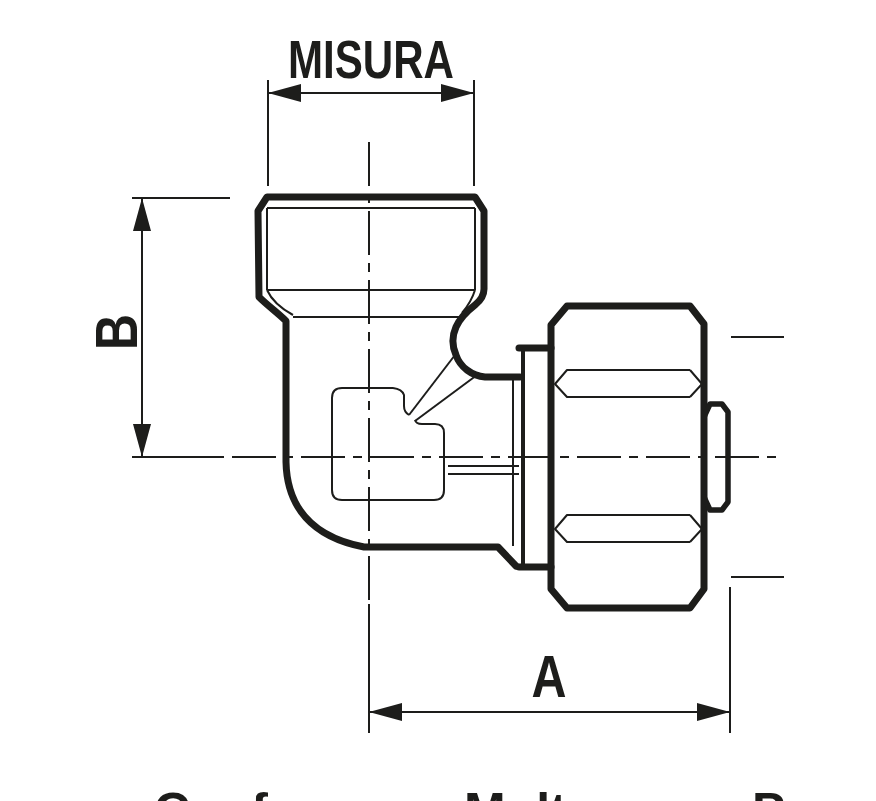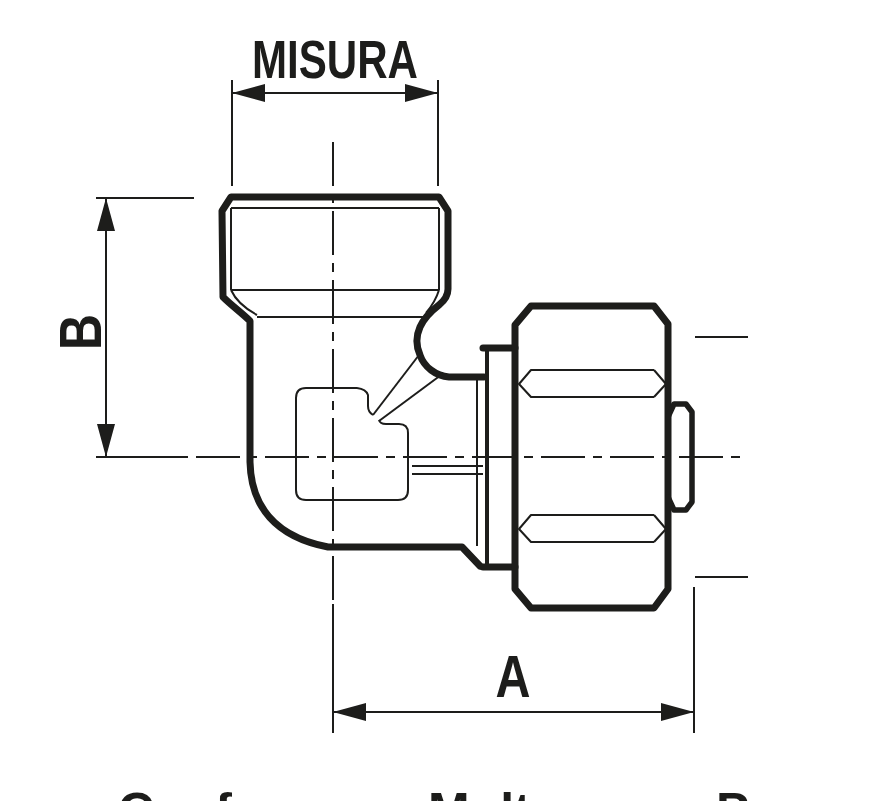--- a/index.html
+++ b/index.html
@@ -7,20 +7,21 @@
     padding: 0;
     background: #ffffff;
   }
   .canvas {
     position: relative;
     width: 748px;
     height: 801px;
     background: #ffffff;
     overflow: hidden;
     font-family: "Liberation Sans", sans-serif;
+    padding-left: 36px;
   }
   svg { display: block; }
 
   
   .heavy   { fill: none; stroke: #1d1d1b; stroke-width: 7;   stroke-linejoin: round; stroke-linecap: round; }
   .medium  { fill: none; stroke: #1d1d1b; stroke-width: 4;   stroke-linecap: butt; }
   .thin    { fill: none; stroke: #1d1d1b; stroke-width: 2;   stroke-linejoin: round; stroke-linecap: butt; }
   .dim     { fill: none; stroke: #1d1d1b; stroke-width: 2;   stroke-linecap: butt; }
   .cline   { fill: none; stroke: #1d1d1b; stroke-width: 2;   stroke-dasharray: 44 8 9 8; stroke-linecap: butt; }
   .arrow   { fill: #1d1d1b; stroke: none; }

